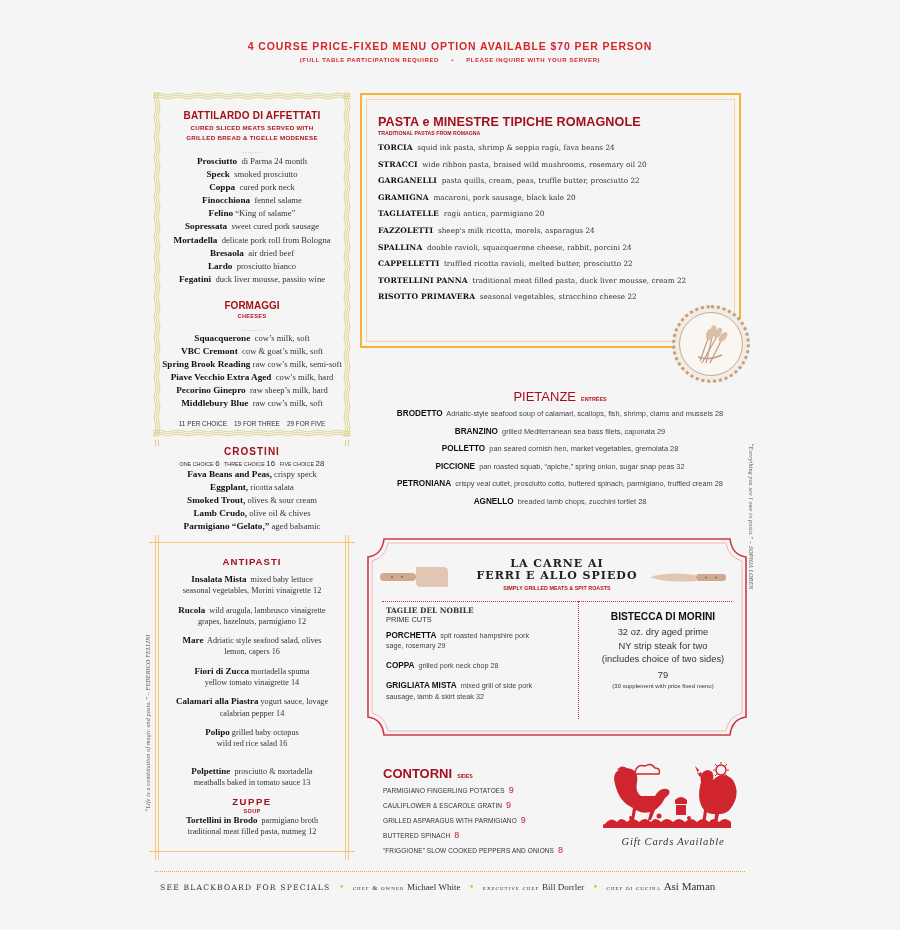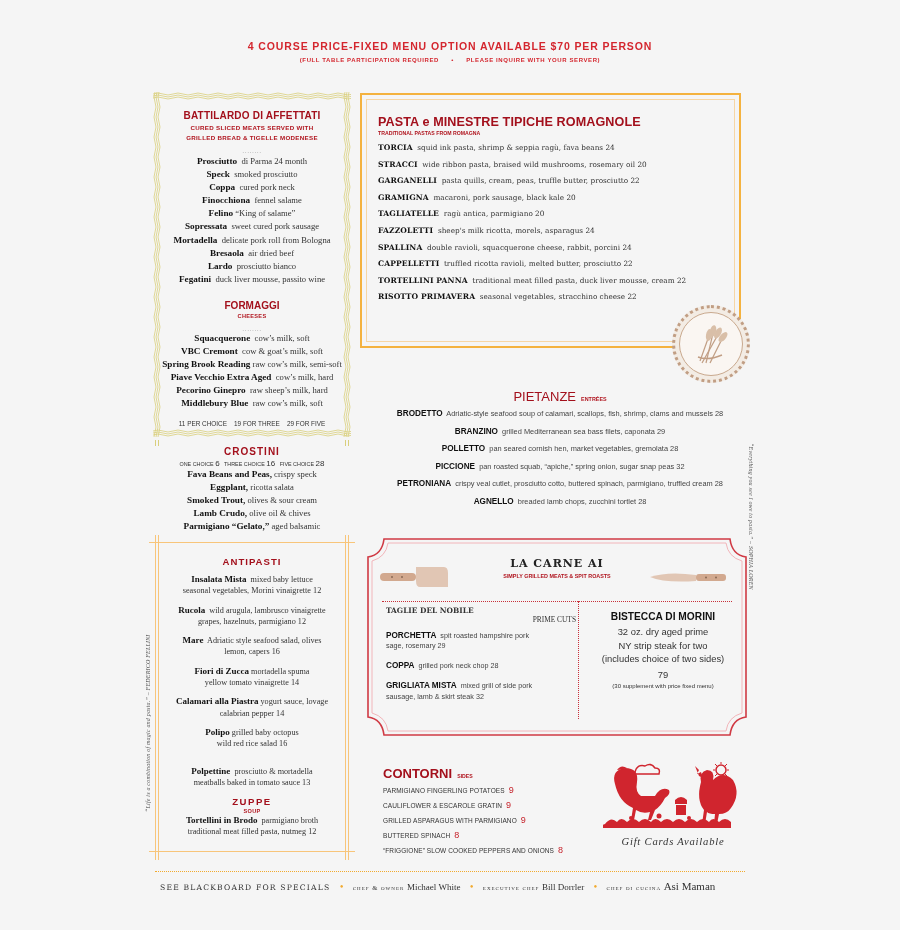--- a/index.html
+++ b/index.html
@@ -241,28 +241,29 @@
   </svg>
 
   <svg class="abs" style="left:282px; top:32px;" width="82" height="18" viewBox="0 0 82 18">
     <path d="M2 8 Q16 14 48 12 L48 6 Q20 2 2 8 Z" fill="#e1c6b4"></path>
     <rect x="48" y="5" width="30" height="7" rx="3" fill="#d2a98f"></rect>
     <circle cx="58" cy="8.5" r="1" fill="#8a6a55"></circle>
       <circle cx="68" cy="8.5" r="1" fill="#8a6a55"></circle>
   </svg>
   <div class="abs" style="left:0; top:21px; width:382px; text-align:center;">
     <div style="font-family:'DejaVu Serif', serif; font-weight:bold; font-size:11px; letter-spacing:1px; line-height:12px; color:#222;">LA CARNE AI</div>
+    <div style="font-family:'DejaVu Serif', serif; font-weight:bold; font-size:11px; letter-spacing:1px; line-height:12px; color:#222;">FERRI E ALLO SPIEDO</div>
     <div class="sans" style="font-weight:bold; color:#b0141e; font-size:5.4px; margin-top:3px;">SIMPLY GRILLED MEATS &amp; SPIT ROASTS</div>
   </div>
   <div class="abs" style="left:16px; top:64px; width:350px; border-top:1.5px dotted #c8303a;"></div>
   <div class="abs" style="left:212px; top:64px; height:118px; border-left:1.5px dotted #c8303a;"></div>
 
   <div class="abs" style="left:20px; top:70px; width:190px;">
     <div style="font-family:'DejaVu Serif', serif; font-weight:bold; font-size:7.4px; line-height:8.5px; color:#333;">TAGLIE DEL NOBILE</div>
-    <div style="font-family:Liberation Serif, serif; font-size:7.4px; line-height:8.5px; color:#333;text-align:right;">PRIME CUTS</div>
+    <div style="font-family:Liberation Sans, sans-serif; font-size:7.4px; line-height:8.5px; color:#333;">PRIME CUTS</div>
     <div class="carne-item" style="margin-top:7px;"><b>PORCHETTA</b>&nbsp; <span>spit roasted hampshire pork</span><br><span>sage, rosemary  29</span></div>
     <div class="carne-item" style="margin-top:9px;"><b>COPPA</b>&nbsp; <span>grilled pork neck chop  28</span></div>
     <div class="carne-item" style="margin-top:10px;"><b>GRIGLIATA MISTA</b>&nbsp; <span>mixed grill of side pork</span><br><span>sausage, lamb &amp; skirt steak  32</span></div>
   </div>
 
   <div class="abs sans" style="left:214px; top:74px; width:166px; text-align:center; color:#333;">
     <div style="font-weight:bold; font-size:10.2px; color:#111;">BISTECCA DI MORINI</div>
     <div style="font-size:9.4px; line-height:13.5px; margin-top:3px;">32 oz. dry aged prime</div>
     <div style="font-size:9.4px; line-height:13.5px;">NY strip steak for two</div>
     <div style="font-size:9.4px; line-height:13.5px;">(includes choice of two sides)</div>

